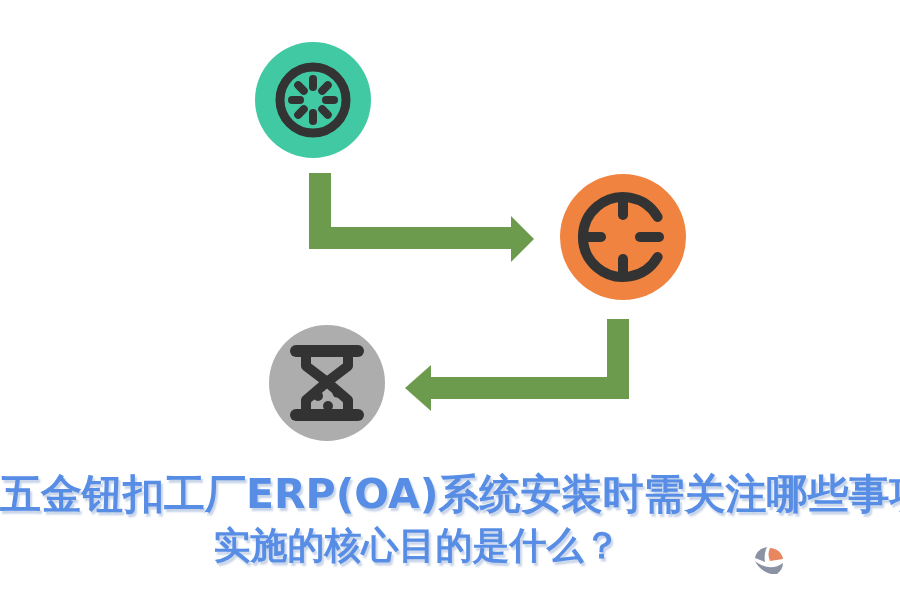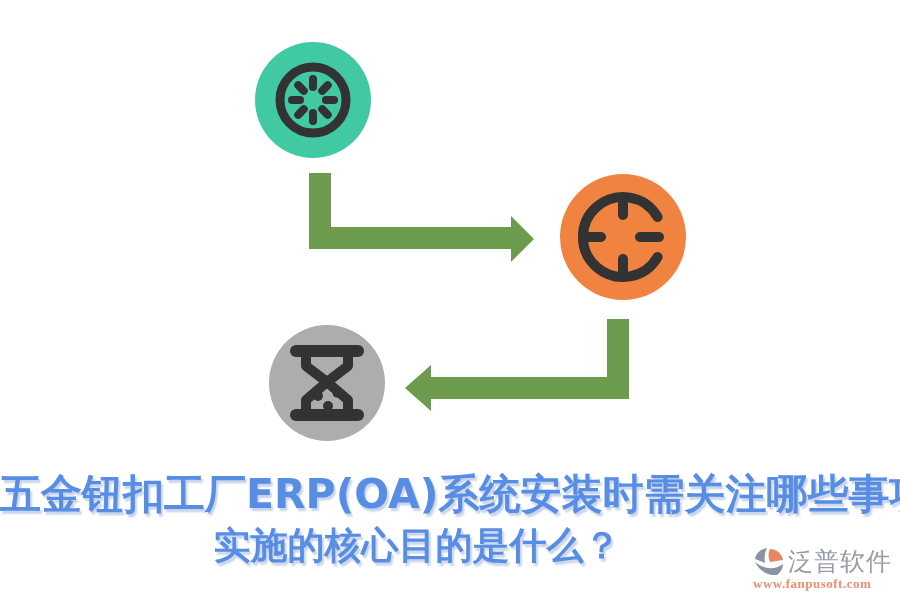--- a/index.html
+++ b/index.html
@@ -120,18 +120,16 @@
     <div class="headline-line2">实施的核心目的是什么？</div>
   </div>
 
   <div class="logo">
     <div class="logo-top">
       <svg width="32" height="32" viewBox="0 0 32 32">
         <path d="M14,2 C8,3 3,7 2,13 L12,17 C11,12 12,6 14,2 Z" fill="#8B92A4"></path>
         <path d="M17,3 C24,3 29,8 30,14 L17,16 C15,11 15,7 17,3 Z" fill="#E8875F"></path>
         <path d="M2,16 C6,24 14,30 24,29 C28,26 30,22 30,18 C22,24 12,24 2,16 Z" fill="#8B92A4"></path>
       </svg>
-      <span class="logo-name" style="color: rgb(151, 156, 168);">泛普软件</span>
     </div>
-    <div class="logo-url" style="color: rgb(237, 142, 110);">www.fanpusoft.com</div>
   </div>
 
 </div>
 
 </body></html>

